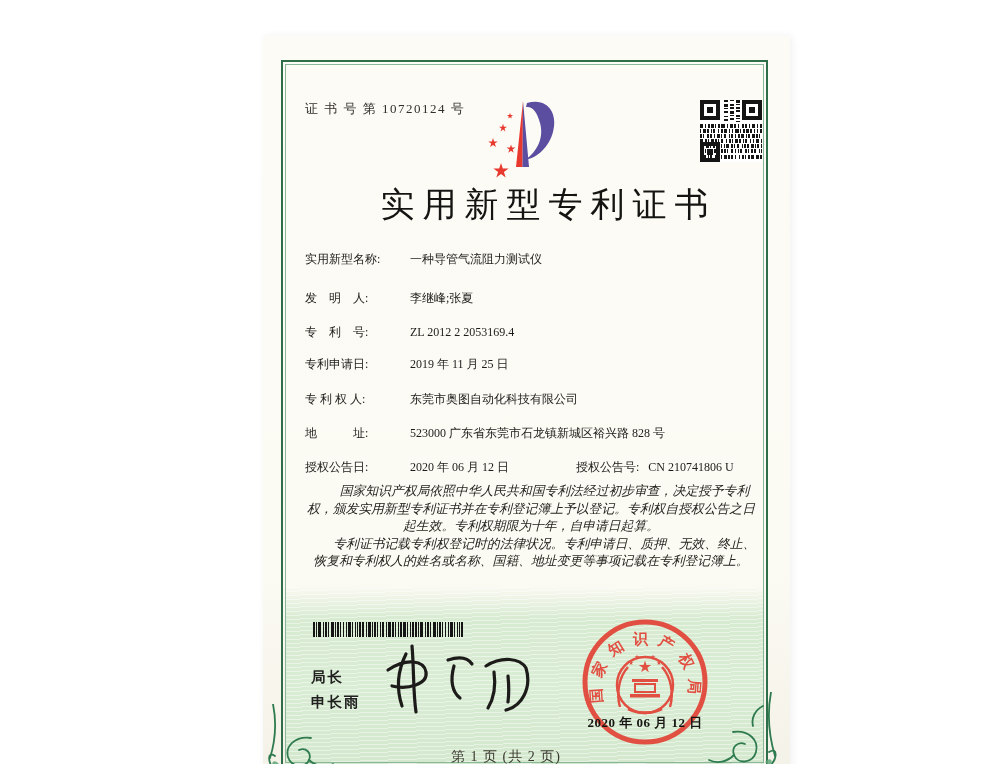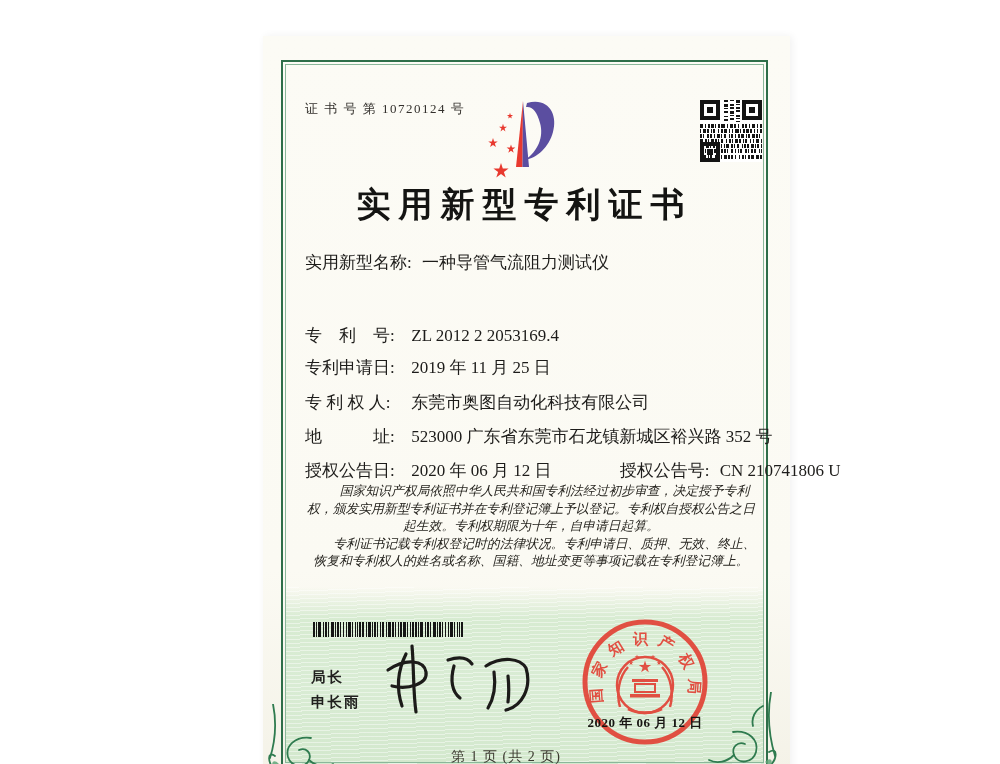--- a/index.html
+++ b/index.html
@@ -22,23 +22,23 @@
       background:
         repeating-linear-gradient(178deg, rgba(255,255,255,.45) 0 1px, rgba(0,0,0,0) 1px 4px),
         linear-gradient(to bottom, rgba(216,236,210,0) 0%, #d7ebd1 18%, #d9ecd4 55%, #d3e8cd 100%);}
 
   .cert-no{position:absolute;left:42px;top:64px;font-size:13px;letter-spacing:1.5px;color:#33302c;}
 
   .logo{position:absolute;left:192px;top:55px;width:112px;height:92px;}
   .qr{position:absolute;left:437px;top:64px;width:62px;height:62px;}
 
   .title{position:absolute;left:18px;top:146px;width:487px;text-align:center;
-         font-size:34px;font-weight:700;letter-spacing:8px;color:#141412;}
-
-  .field{position:absolute;left:42px;font-size:17px;color:#1d1c1a;white-space:nowrap;}
+         font-size:34px;font-weight:400;letter-spacing:8px;color:#141412;padding-left:24px;}
+
+  .field{position:absolute;left:42px;font-size:12px;color:#1d1c1a;white-space:nowrap;}
   .field .lbl{display:inline-block;min-width:96px;}
   .field .val{margin-left:6px;}
   .field .lbl2{margin-left:64px;}
   .f0{top:215px}.f1{top:254px}.f2{top:288px}.f3{top:320px}.f4{top:355px}.f5{top:389px}.f6{top:423px}
 
   .paras{position:absolute;left:42px;top:447px;width:452px;font-size:12.8px;line-height:17.5px;
          color:#26241f;font-style:italic;text-align:center;}
   .paras p{margin:0;text-indent:2.1em;}
 
   .barcode{position:absolute;left:50px;top:586px;width:150px;height:15px;}
@@ -109,35 +109,39 @@
         <rect x="7" y="49" width="6" height="6"></rect>
       </g>
     </svg>
 
     <div class="title">实用新型专利证书</div>
 
     <div class="field f0">
       <span class="lbl">实用新型名称:</span>
       <span class="val">一种导管气流阻力测试仪</span>
     </div>
+    <div class="field f1">
+      <span class="lbl">发　明　人:</span>
+      <span class="val">李继峰;张夏</span>
+    </div>
     <div class="field f2">
       <span class="lbl">专　利　号:</span>
       <span class="val">ZL 2012 2 2053169.4</span>
     </div>
     <div class="field f3">
       <span class="lbl">专利申请日:</span>
       <span class="val">2019 年 11 月 25 日</span>
     </div>
     <div class="field f4">
       <span class="lbl">专 利 权 人:</span>
       <span class="val">东莞市奥图自动化科技有限公司</span>
     </div>
     <div class="field f5">
       <span class="lbl">地　　　址:</span>
-      <span class="val">523000 广东省东莞市石龙镇新城区裕兴路 352 号</span>
+      <span class="val">523000 广东省东莞市石龙镇新城区裕兴路 828 号</span>
     </div>
     <div class="field f6">
       <span class="lbl">授权公告日:</span>
       <span class="val">2020 年 06 月 12 日</span>
       <span class="lbl2">授权公告号:</span>
       <span class="val">CN 210741806 U</span>
     </div>
 
     <div class="paras">
       <p>国家知识产权局依照中华人民共和国专利法经过初步审查，决定授予专利权，颁发实用新型专利证书并在专利登记簿上予以登记。专利权自授权公告之日起生效。专利权期限为十年，自申请日起算。</p>

